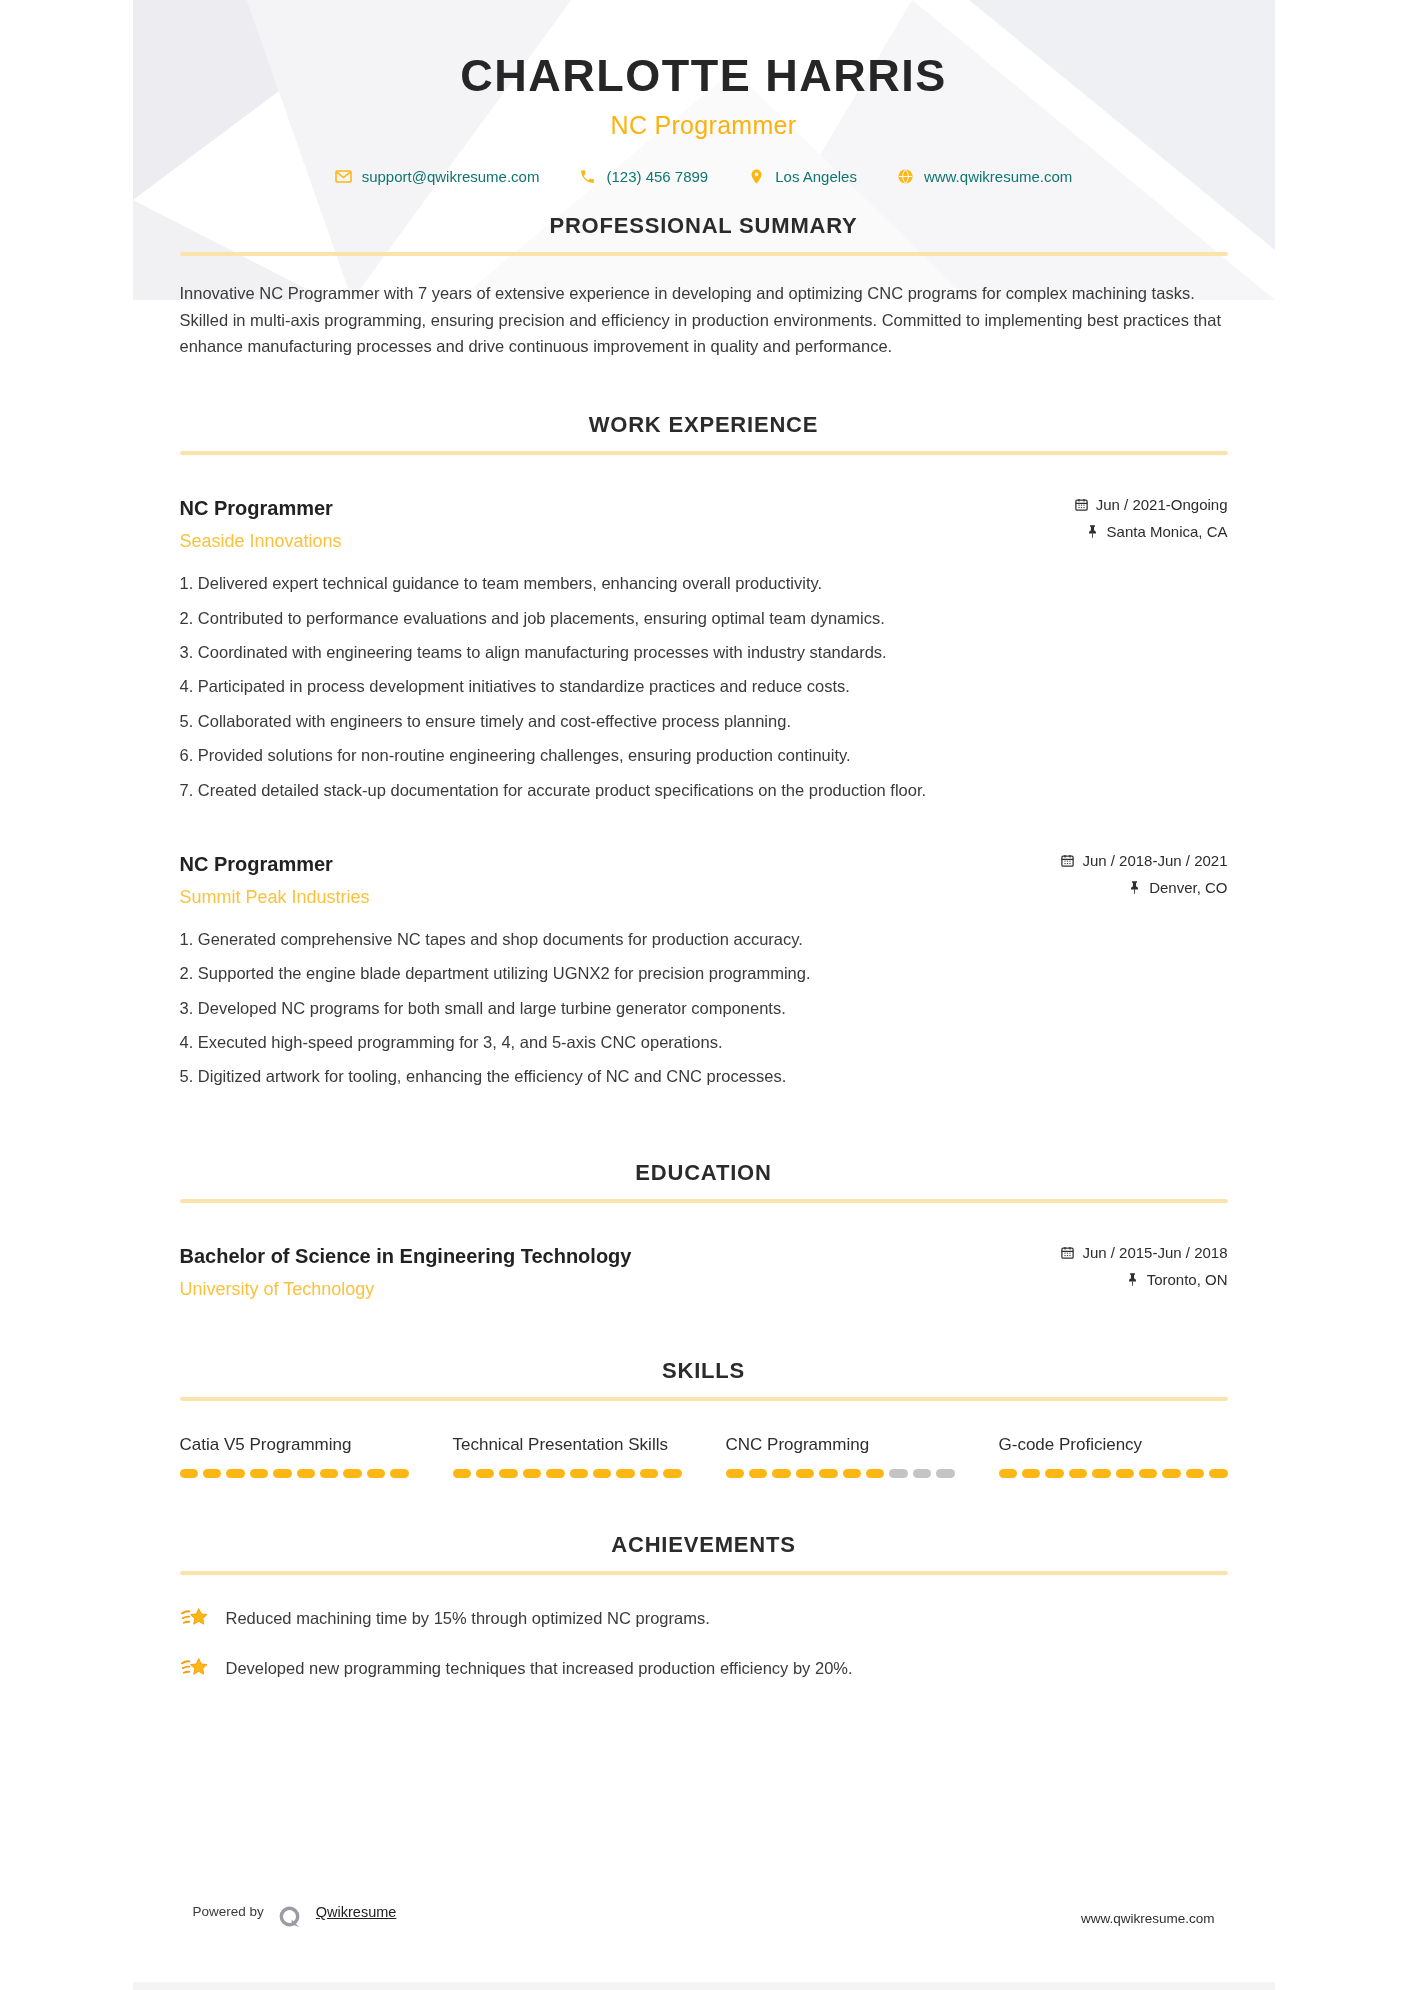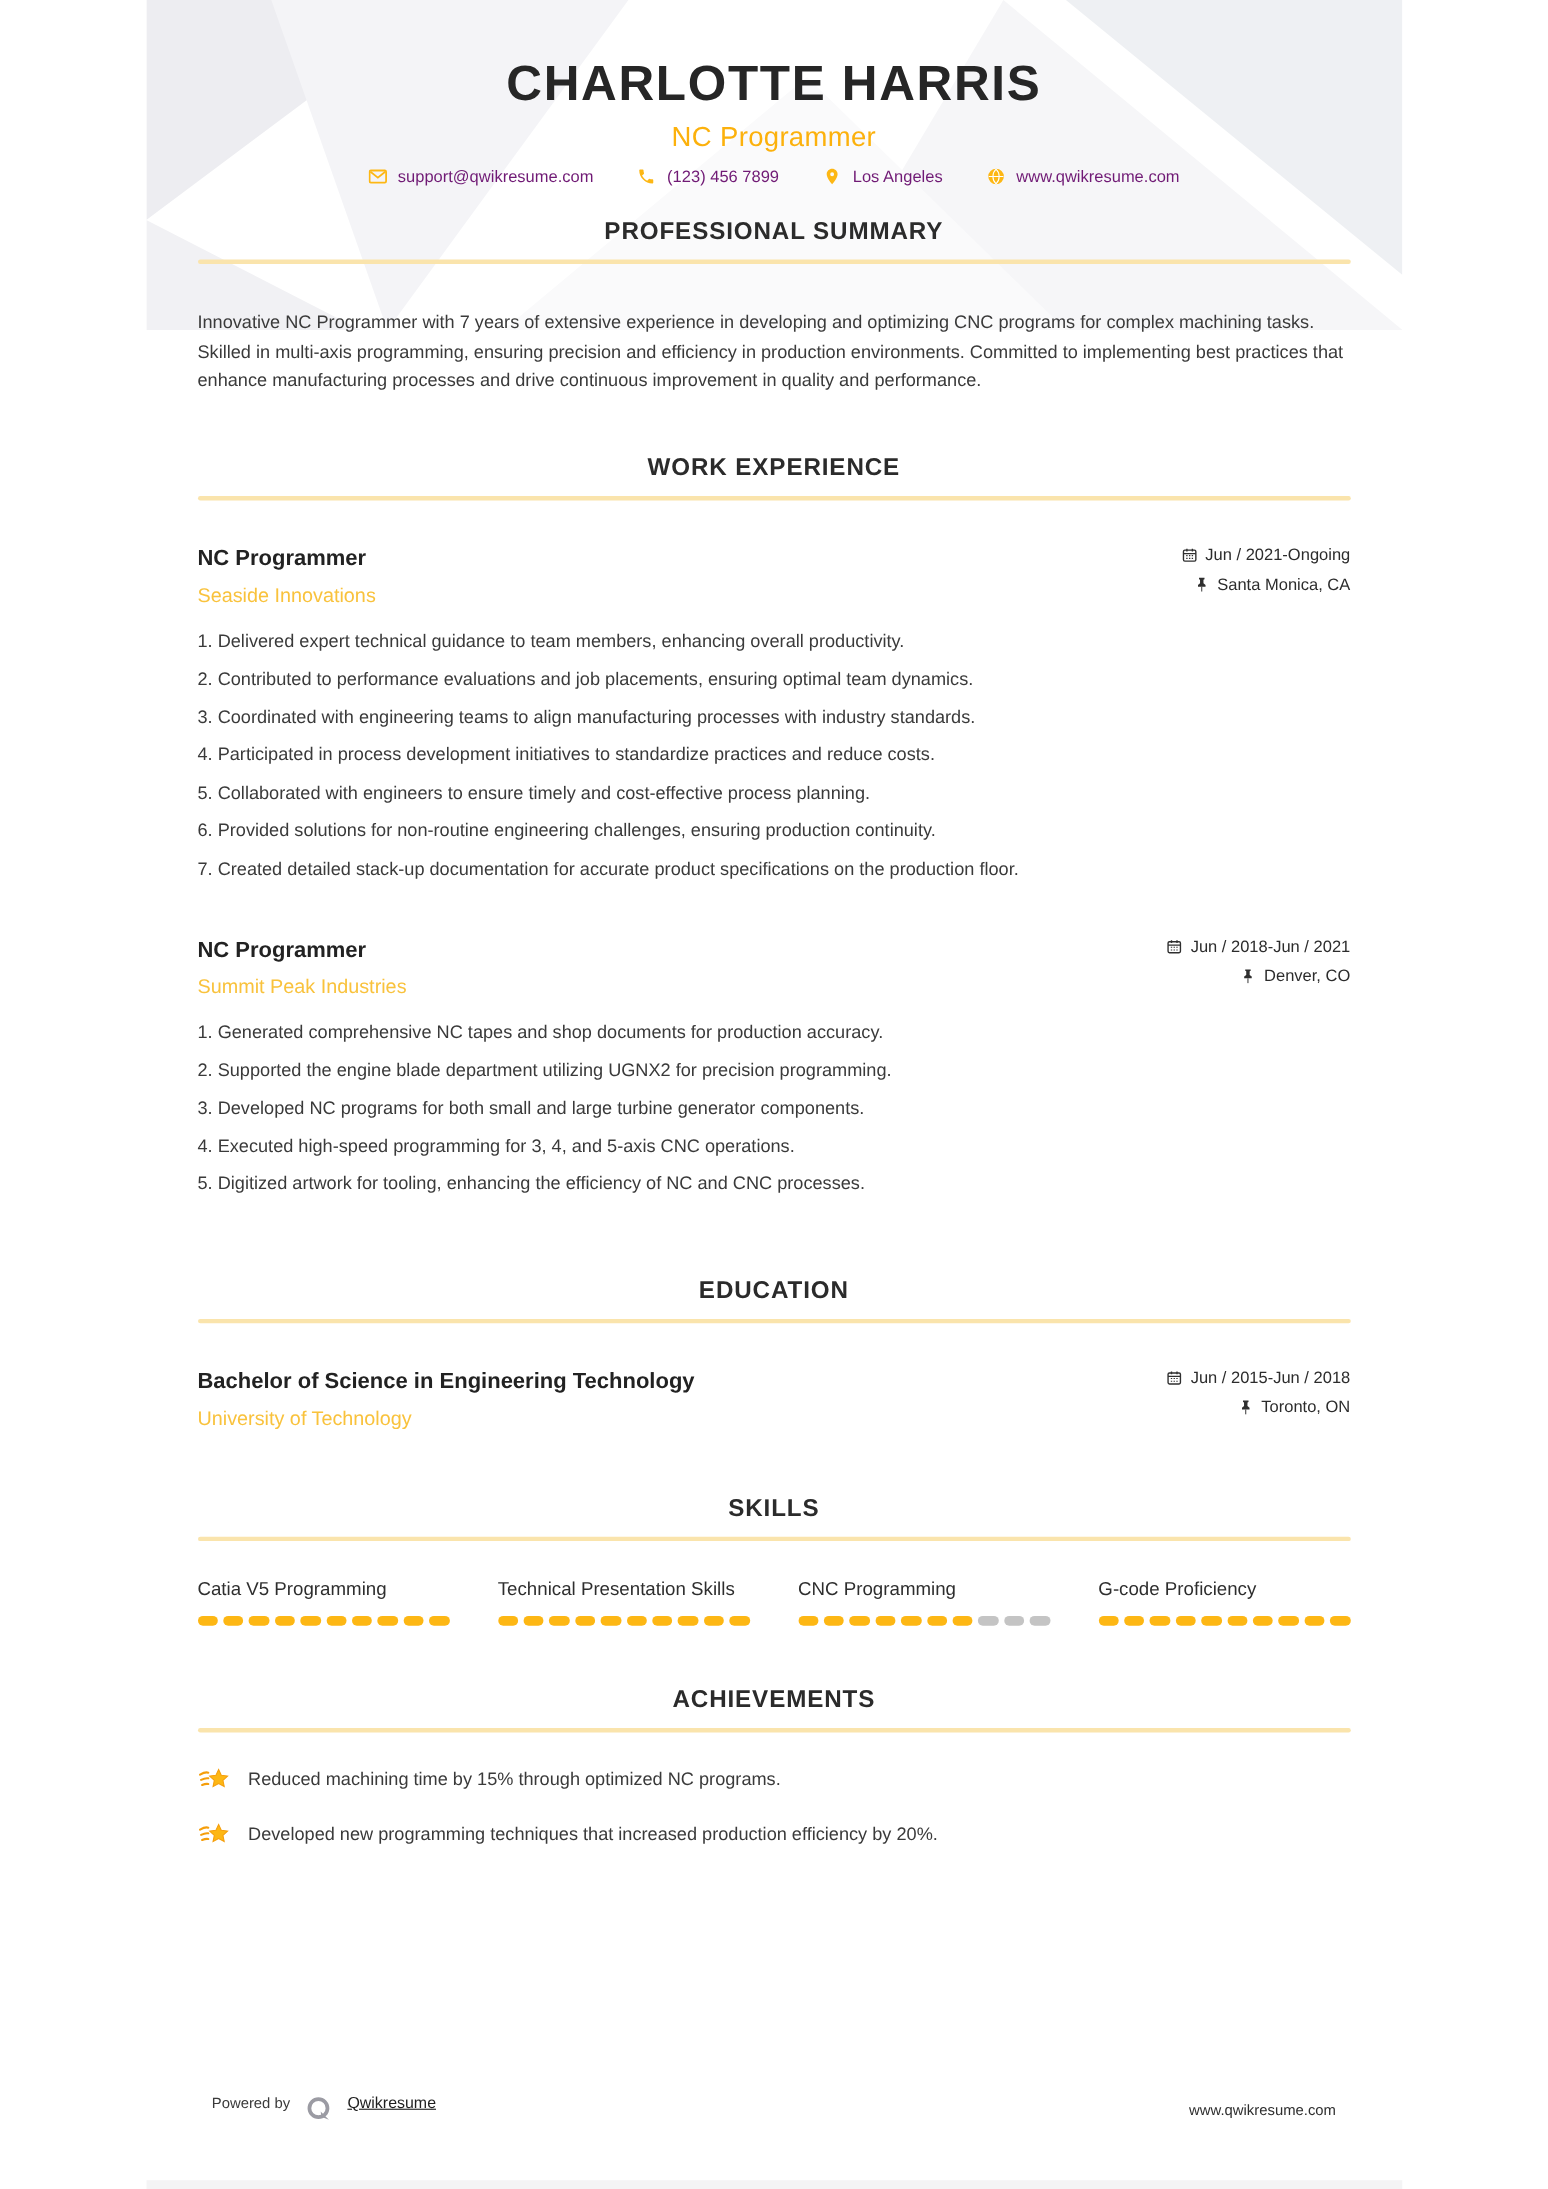--- a/index.html
+++ b/index.html
@@ -15,30 +15,30 @@
   body{font-family:"Liberation Sans",sans-serif;color:var(--body);}
   .page{position:relative;width:1142px;height:1990px;margin:0 auto;background:#ffffff;overflow:hidden;}
   .content{position:relative;padding:0 47px;z-index:2;}
 
   
   .header{position:relative;padding-top:50px;text-align:center;}
   .header-bg{position:absolute;top:0;left:0;width:100%;height:300px;z-index:1;}
   .header-inner{position:relative;z-index:2;}
   .name{font-size:45px;font-weight:800;letter-spacing:1.5px;color:#262626;}
   .job-subtitle{margin-top:9px;font-size:25px;font-weight:500;color:#FCB10C;letter-spacing:0.3px;}
-  .contact-row{margin-top:12px;display:flex;justify-content:center;align-items:center;gap:40px;font-size:15px;color:#701a75;}
+  .contact-row{margin-top:28px;display:flex;justify-content:center;align-items:center;gap:40px;font-size:15px;color:#0f766e;}
   .contact-item{display:flex;align-items:center;gap:10px;}
   .cicon{display:inline-flex;width:17px;height:17px;}
   .cicon svg{width:100%;height:100%;}
 
   
   .section-heading{text-align:center;font-size:22px;font-weight:700;letter-spacing:0.8px;color:var(--ink);}
   .section-rule{height:4px;background:var(--accent-light);margin-top:13px;border-radius:2px;}
   #summary-section{margin-top:28px;}
-  #summary-text{margin-top:40px;font-size:16.5px;line-height:1.62;color:var(--body);}
+  #summary-text{margin-top:24px;font-size:16.5px;line-height:1.62;color:var(--body);}
   #experience-section{margin-top:52px;}
   #education-section{margin-top:70px;}
   #skills-section{margin-top:58px;}
   #achievements-section{margin-top:54px;}
 
   
   .job{margin-top:38px;}
   .job + .job{margin-top:46px;}
   .job-head{display:flex;justify-content:space-between;align-items:flex-start;}
   .job-title{font-size:20px;font-weight:700;color:#222222;line-height:1.5;}

